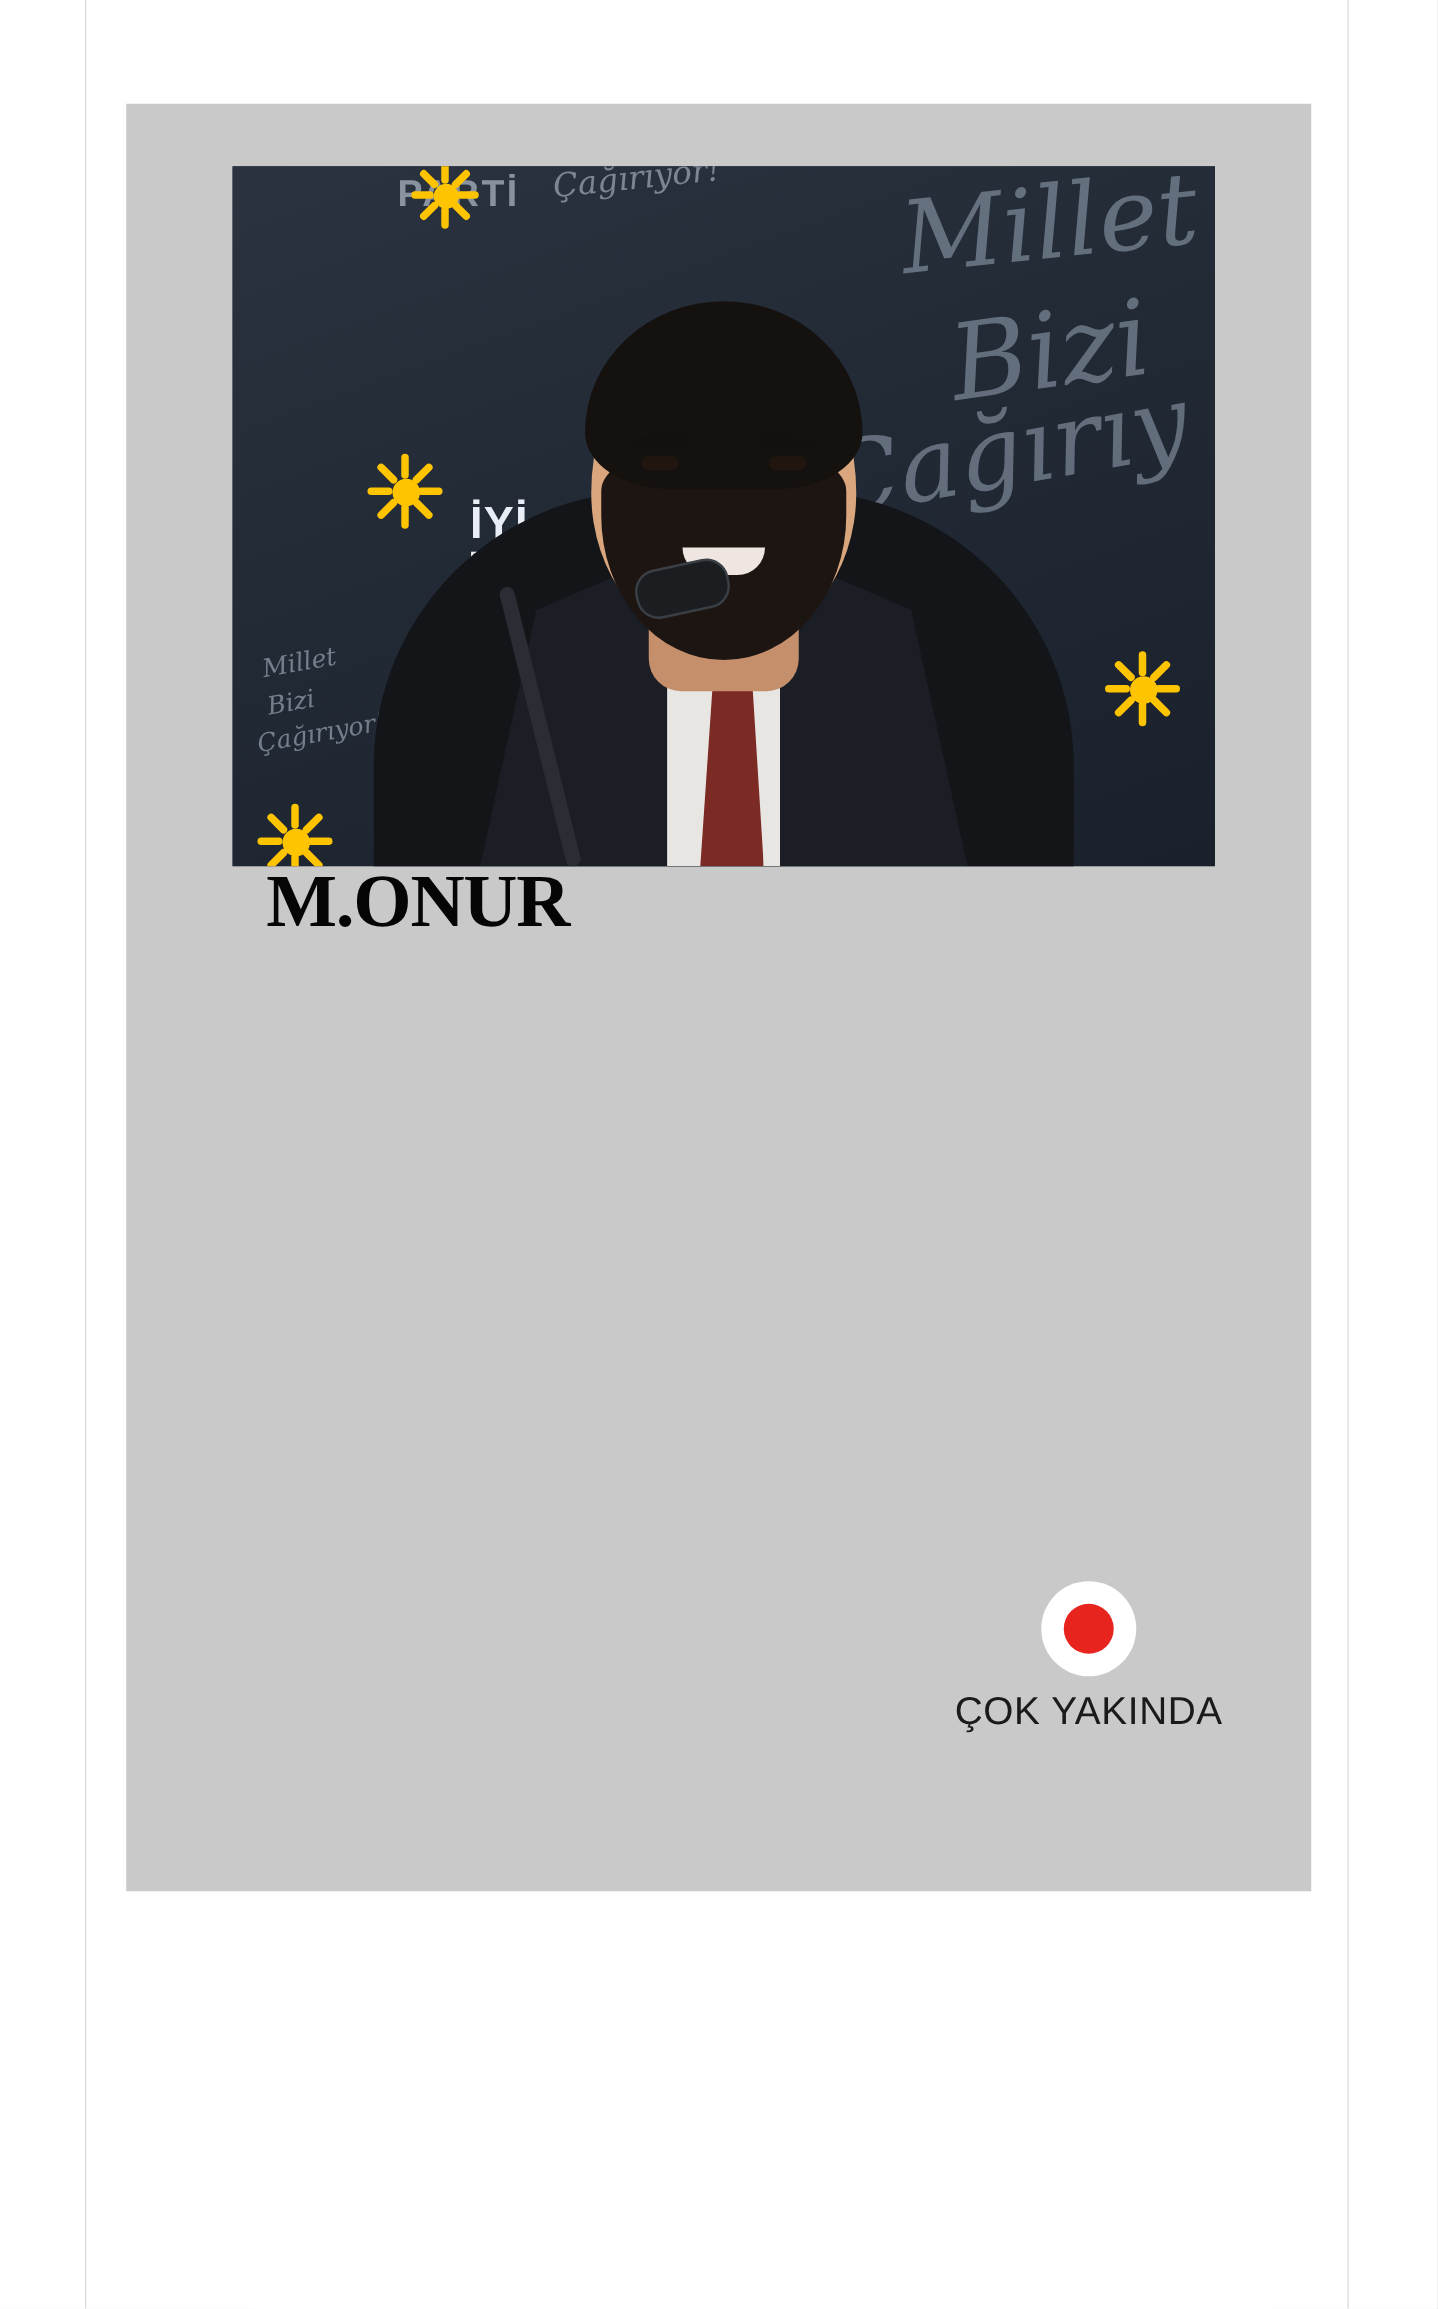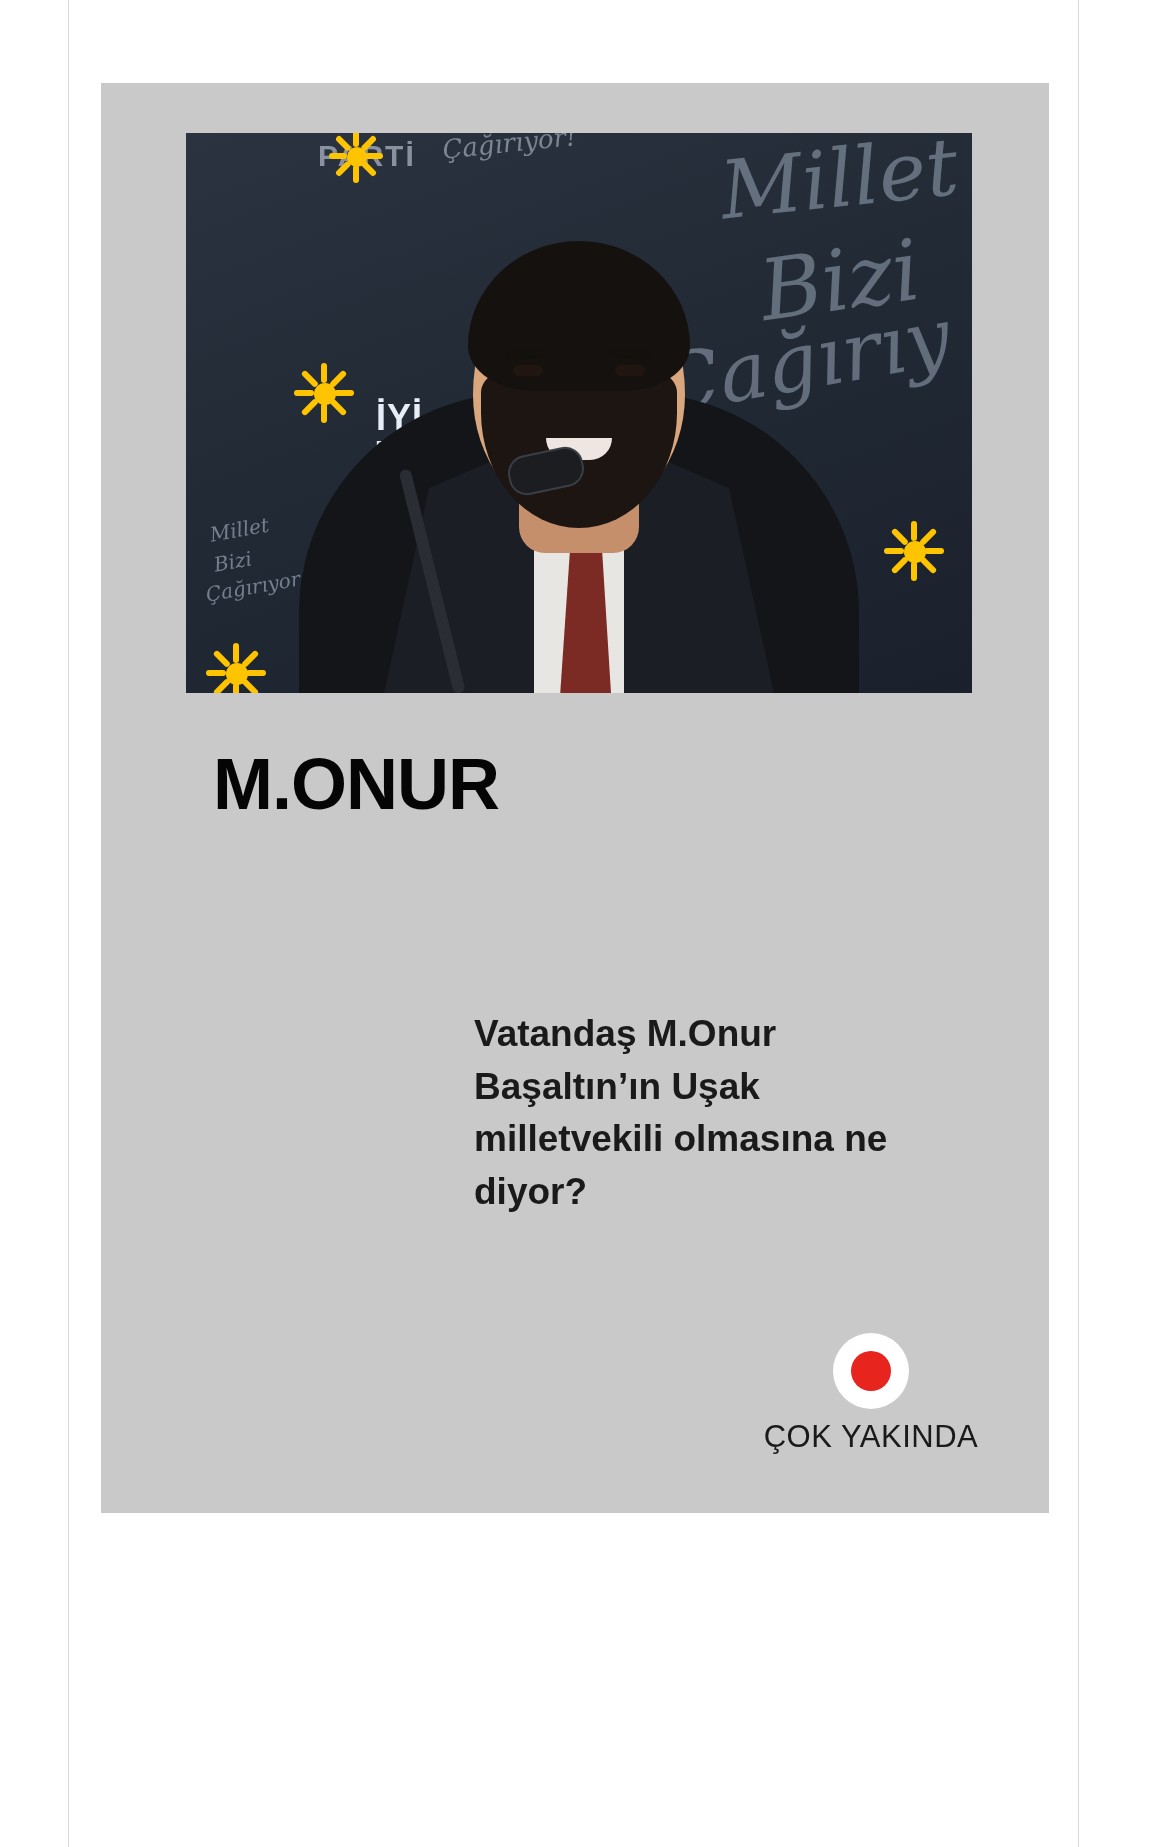--- a/index.html
+++ b/index.html
@@ -243,45 +243,46 @@
     background: #1b1d21;
     border-radius: 18px;
     transform: rotate(-12deg);
     border: 2px solid #3a3e45;
   }
 
   
   .name {
     position: absolute;
     left: 112px;
-    top: 664px;
+    top: 608px;
     width: 800px;
     color: #050505;
     font-weight: 700;
-    font-size: 72px;
+    font-size: 60px;
     line-height: 1.03;
     letter-spacing: -1px;
+    font-family: Liberation Serif, serif;
   }
   .name .line2 { display: block; }
 
   .question {
     position: absolute;
     left: 373px;
     top: 925px;
     width: 430px;
     color: #1a1a1a;
     font-weight: 700;
     font-size: 37px;
     line-height: 1.42;
   }
 
   .soon-wrap {
     position: absolute;
     left: 640px;
-    top: 1250px;
+    top: 1182px;
     width: 260px;
     text-align: center;
   }
   .rec-dot {
     width: 76px;
     height: 76px;
     border-radius: 50%;
     background: #ffffff;
     margin: 0 auto 10px auto;
     display: flex;
@@ -395,21 +396,20 @@
       <div class="mouth"></div>
       <div class="mic-stem"></div>
       <div class="mic-head"></div>
     </div>
   </div>
 
   <div class="name">
     <span>M.ONUR</span>
   </div>
 
-  <div class="question">Vatandaş M.Onur Başaltın’ın Uşak milletvekili olmasına ne diyor?</div>
 
   <div class="soon-wrap">
     <div class="rec-dot">
       <div class="inner"></div>
     </div>
     <div class="soon-label">ÇOK YAKINDA</div>
   </div>
 
 </div>
 

